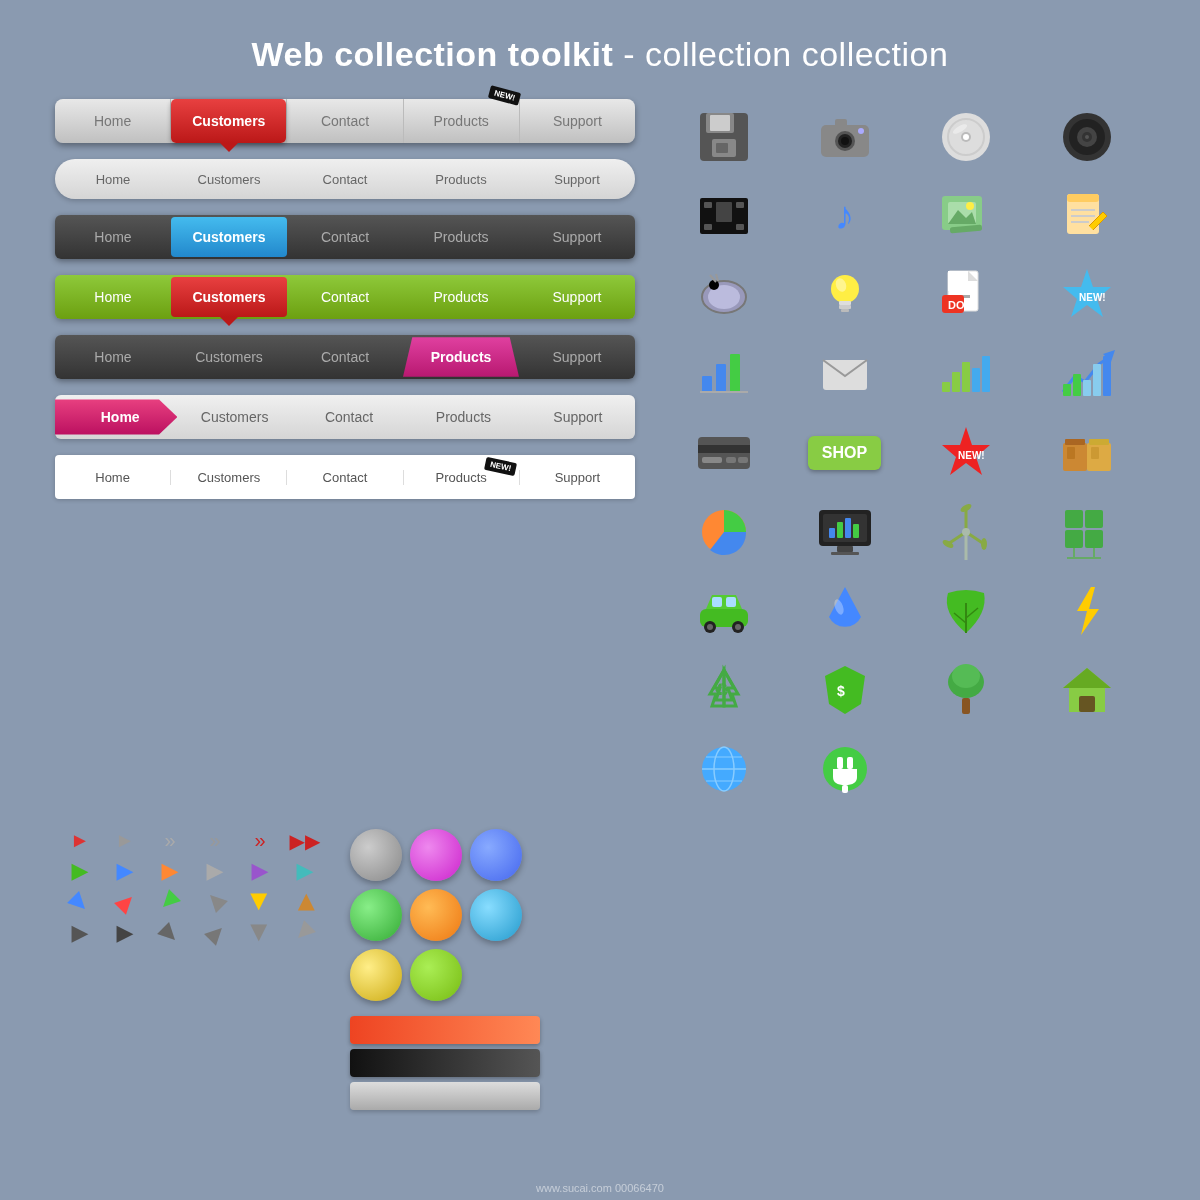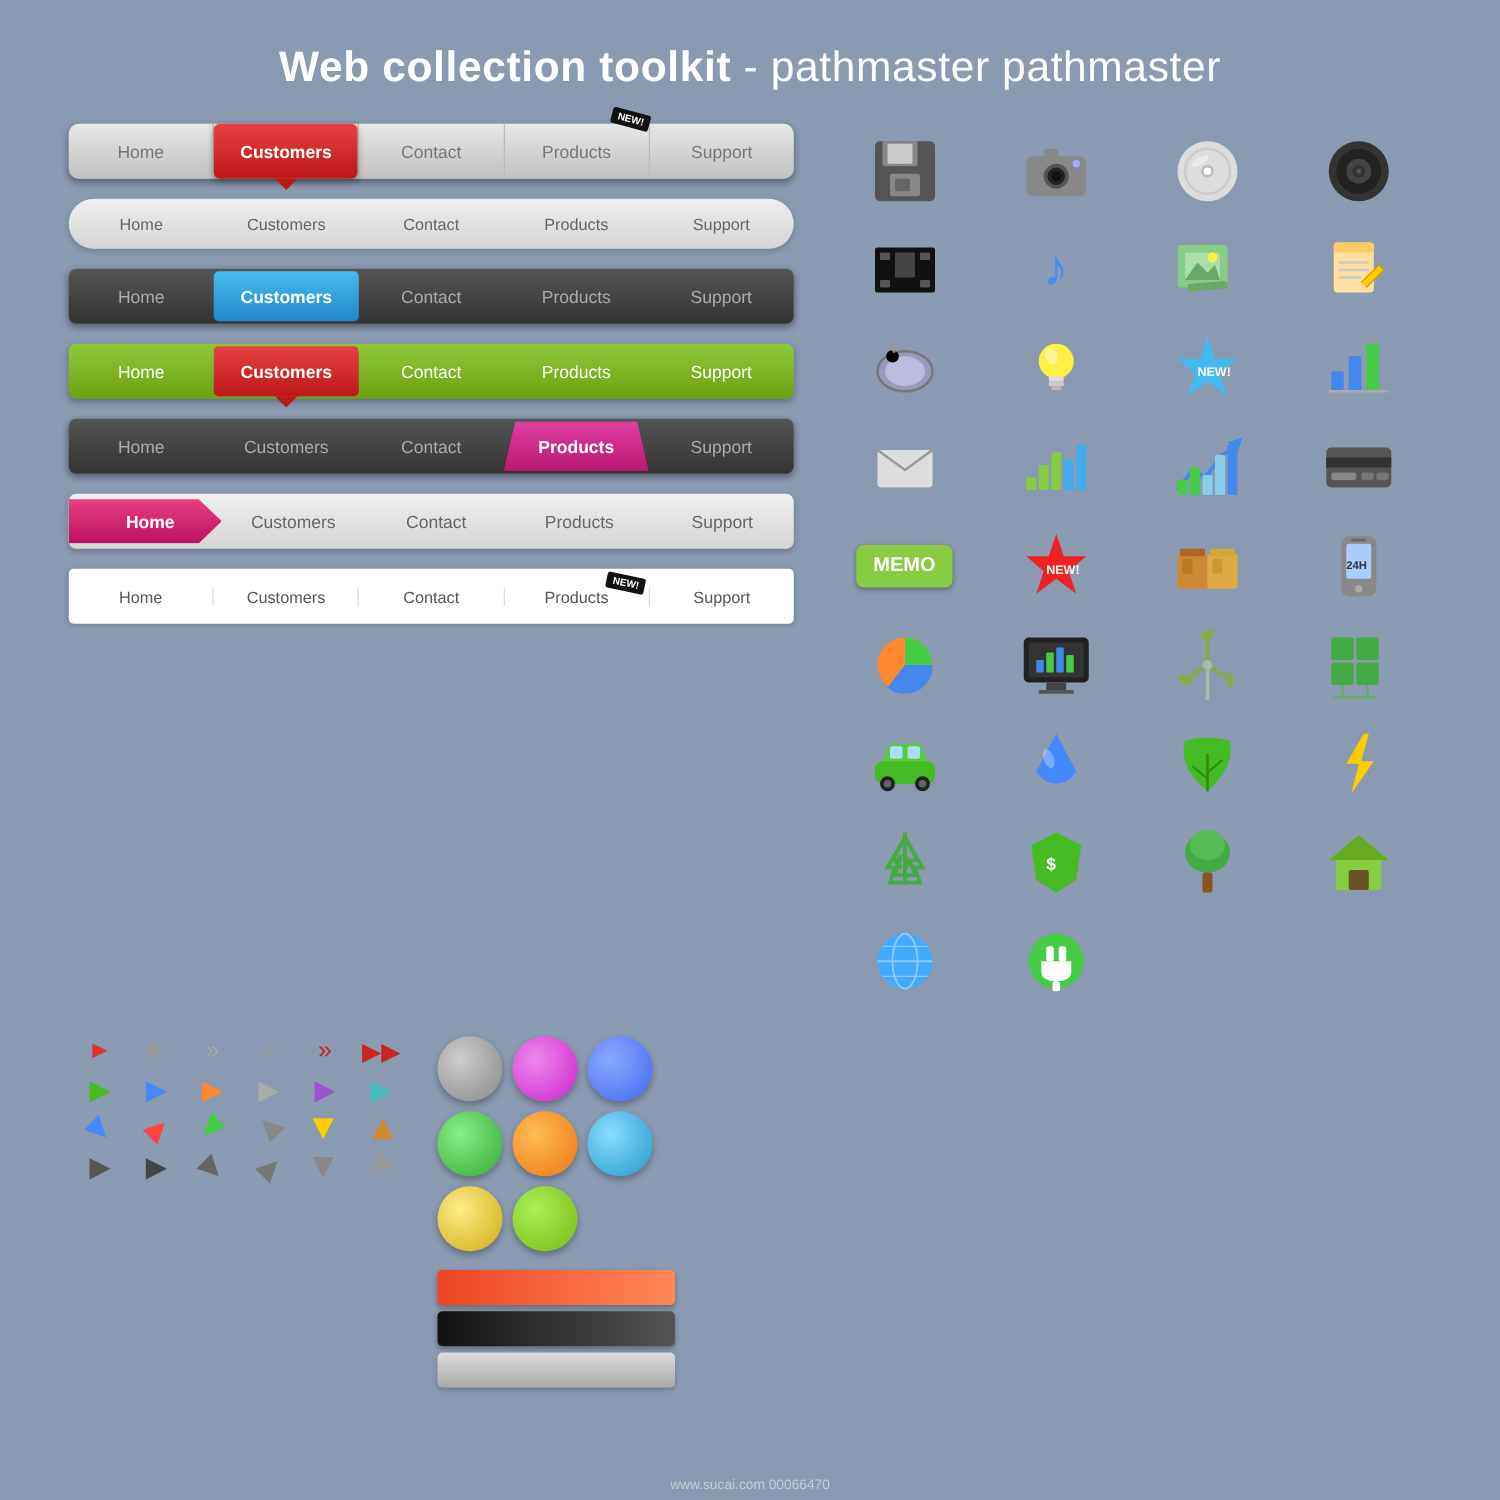--- a/index.html
+++ b/index.html
@@ -10,21 +10,21 @@
       font-family: Arial, sans-serif;
       overflow: hidden;
       position: relative;
     }
   </style>
 </head>
 <body>
 
 <div style="text-align:center; padding: 35px 20px 25px;">
   <h1 style="font-size:34px; font-weight:400; color:white; letter-spacing:0.5px;">
-    <strong style="font-weight:900;">Web collection toolkit</strong><span> - pathmaster pathmaster</span>
+    <strong style="font-weight:900;">Web collection toolkit</strong><span> - collection collection</span>
   </h1>
 </div>
 
 <div style="display:flex; gap:20px; padding: 0 55px;">
 
   <div style="flex: 0 0 580px; display:flex; flex-direction:column; gap:16px;">
 
     <div style="display:flex; align-items:center; height:44px; background:linear-gradient(to bottom,#e8e8e8,#c0c0c0); border-radius:8px; box-shadow:0 3px 6px rgba(0,0,0,0.35); position:relative;">
       <div style="flex:1;display:flex;align-items:center;justify-content:center;height:100%;font-size:14px;color:#777;border-right:1px solid #bbb;">Home</div>
       <div style="flex:1;display:flex;align-items:center;justify-content:center;height:100%;font-size:14px;font-weight:bold;color:white;background:linear-gradient(to bottom,#e84040,#bb1818);border-radius:5px;position:relative;box-shadow:0 2px 5px rgba(0,0,0,0.3);">
@@ -179,20 +179,31 @@
       <svg width="56" height="56" viewBox="0 0 56 56">
           <circle cx="28" cy="22" r="14" fill="#ffee44"></circle>
           <rect x="22" y="34" width="12" height="4" rx="1" fill="#ddd"></rect>
           <rect x="22" y="38" width="12" height="4" rx="1" fill="#ccc"></rect>
           <rect x="24" y="42" width="8" height="3" rx="1" fill="#bbb"></rect>
           <ellipse cx="24" cy="18" rx="5" ry="7" fill="rgba(255,255,255,0.4)" transform="rotate(-20 24 18)"></ellipse>
         </svg>
     </div>
     <div style="display:flex;align-items:center;justify-content:center;">
       <svg width="56" height="56" viewBox="0 0 56 56">
+          <rect x="10" y="4" width="30" height="40" rx="2" fill="white" stroke="#ddd" stroke-width="1"></rect>
+          <polygon points="30,4 40,14 30,14" fill="#ddd"></polygon>
+          <rect x="10" y="4" width="20" height="20" fill="white"></rect>
+          <rect x="14" y="34" width="12" height="3" fill="#aaa"></rect>
+          <rect x="14" y="28" width="18" height="3" fill="#aaa"></rect>
+          <rect x="4" y="28" width="22" height="18" rx="3" fill="#ee3322"></rect>
+          <text x="10" y="42" font-size="11" fill="white" font-weight="bold">DOC</text>
+        </svg>
+    </div>
+    <div style="display:flex;align-items:center;justify-content:center;">
+      <svg width="56" height="56" viewBox="0 0 56 56">
           <polygon points="28,2 34,20 52,20 38,32 44,50 28,38 12,50 18,32 4,20 22,20" fill="#44bbee"></polygon>
           <text x="20" y="34" font-size="10" fill="white" font-weight="bold">NEW!</text>
         </svg>
     </div>
 
     <div style="display:flex;align-items:center;justify-content:center;">
       <svg width="56" height="56" viewBox="0 0 56 56">
           <rect x="6" y="30" width="10" height="16" rx="1" fill="#4488ee"></rect>
           <rect x="20" y="18" width="10" height="28" rx="1" fill="#4488ee"></rect>
           <rect x="34" y="8" width="10" height="38" rx="1" fill="#44cc44"></rect>
@@ -229,46 +240,37 @@
     <div style="display:flex;align-items:center;justify-content:center;">
       <svg width="60" height="56" viewBox="0 0 60 56">
           <rect x="4" y="12" width="52" height="32" rx="4" fill="#555"></rect>
           <rect x="4" y="20" width="52" height="8" fill="#333"></rect>
           <rect x="8" y="32" width="20" height="6" rx="2" fill="#888"></rect>
           <rect x="32" y="32" width="10" height="6" rx="2" fill="#777"></rect>
           <rect x="44" y="32" width="10" height="6" rx="2" fill="#777"></rect>
         </svg>
     </div>
     <div style="display:flex;align-items:center;justify-content:center;">
-      <div style="background:#88cc44;color:white;font-size:16px;font-weight:bold;padding:8px 14px;border-radius:6px;box-shadow:0 2px 4px rgba(0,0,0,0.3);">MEMO</div>
+      <div style="background:#88cc44;color:white;font-size:16px;font-weight:bold;padding:8px 14px;border-radius:6px;box-shadow:0 2px 4px rgba(0,0,0,0.3);">SHOP</div>
     </div>
     <div style="display:flex;align-items:center;justify-content:center;">
       <svg width="56" height="56" viewBox="0 0 56 56">
           <polygon points="28,2 34,20 52,20 38,32 44,50 28,38 12,50 18,32 4,20 22,20" fill="#ee2222"></polygon>
           <text x="20" y="34" font-size="10" fill="white" font-weight="bold">NEW!</text>
         </svg>
     </div>
 
     <div style="display:flex;align-items:center;justify-content:center;">
       <svg width="60" height="56" viewBox="0 0 60 56">
           <rect x="6" y="18" width="24" height="28" rx="2" fill="#cc8833"></rect>
           <rect x="10" y="22" width="8" height="12" rx="1" fill="#bb7722"></rect>
           <rect x="30" y="18" width="24" height="28" rx="2" fill="#ddaa44"></rect>
           <rect x="34" y="22" width="8" height="12" rx="1" fill="#cc9933"></rect>
           <rect x="8" y="14" width="20" height="6" rx="1" fill="#aa6622"></rect>
           <rect x="32" y="14" width="20" height="6" rx="1" fill="#ccaa33"></rect>
-        </svg>
-    </div>
-    <div style="display:flex;align-items:center;justify-content:center;">
-      <svg width="56" height="56" viewBox="0 0 56 56">
-          <rect x="14" y="4" width="28" height="48" rx="6" fill="#888"></rect>
-          <rect x="18" y="10" width="20" height="28" rx="2" fill="#aaccff"></rect>
-          <circle cx="28" cy="46" r="3" fill="#aaa"></circle>
-          <rect x="22" y="6" width="12" height="2" rx="1" fill="#666"></rect>
-          <text x="18" y="30" font-size="9" fill="#333" font-weight="bold">24H</text>
         </svg>
     </div>
     <div style="display:flex;align-items:center;justify-content:center;">
       <svg width="56" height="56" viewBox="0 0 56 56">
           <circle cx="28" cy="28" r="22" fill="#ff8833"></circle>
           <path d="M28 28 L28 6 A22 22 0 0 1 50 28 Z" fill="#44cc44"></path>
           <path d="M28 28 L50 28 A22 22 0 0 1 14 46 Z" fill="#4488ee"></path>
         </svg>
     </div>
     <div style="display:flex;align-items:center;justify-content:center;">

